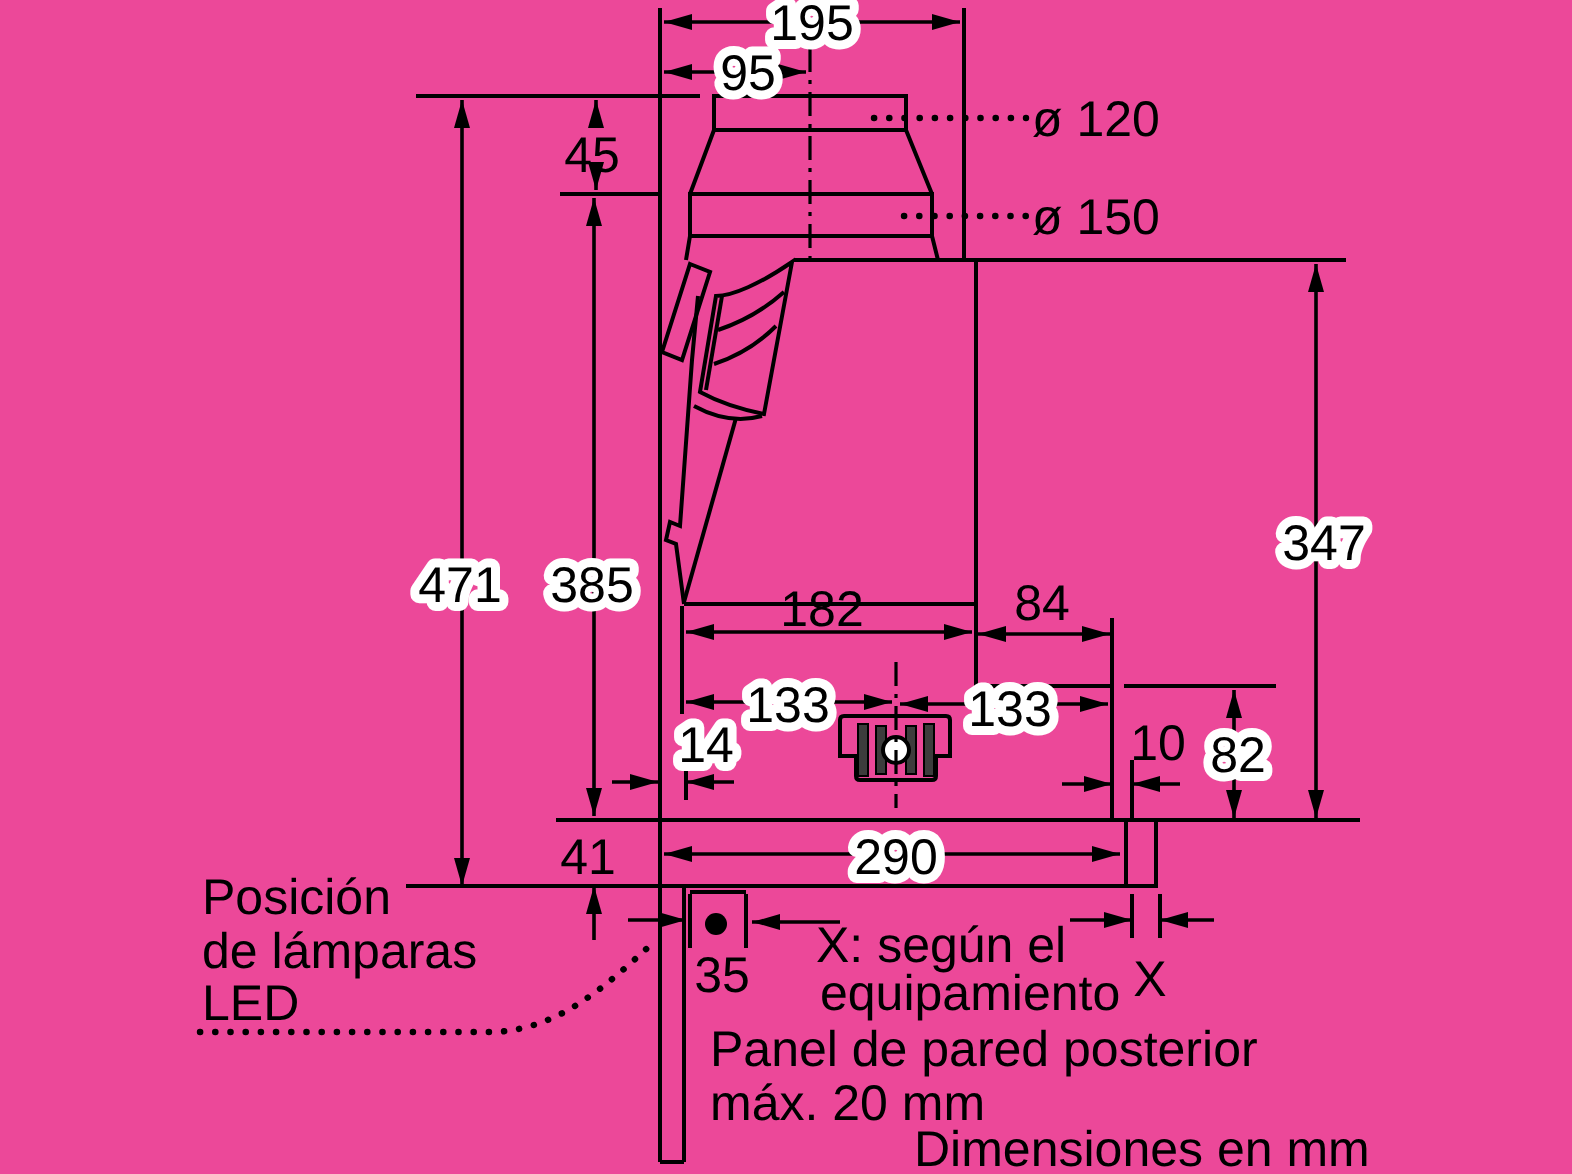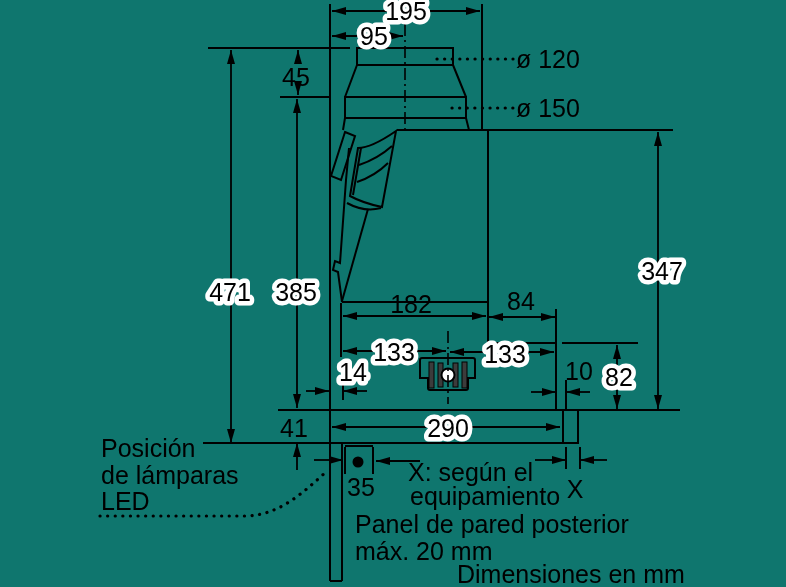--- a/index.html
+++ b/index.html
@@ -1,16 +1,16 @@
 <!DOCTYPE html>
 <html><head>
 <meta charset="utf-8">
 <style>
   html,body{margin:0;padding:0;background:#ffffff;}
-  .stage{position:relative;width:786px;height:587px;background:#0f766e;overflow:hidden;}
+  .stage{position:relative;width:786px;height:587px;background:#ec4899;overflow:hidden;}
   svg{display:block;}
   .ln{stroke:#000;stroke-width:2;fill:none;stroke-linecap:butt;}
   .thin{stroke:#000;stroke-width:1.8;fill:none;}
   .ah{fill:#000;stroke:none;}
   .cl{stroke:#000;stroke-width:1.6;fill:none;stroke-dasharray:12 4 2 4;}
   .dot{stroke:#000;stroke-width:3.2;fill:none;stroke-dasharray:0.1 7.5;stroke-linecap:round;}
   text{font-family:"Liberation Sans","DejaVu Sans",sans-serif;font-size:25px;fill:#000;}
   .halo{paint-order:stroke;stroke:#fff;stroke-width:9;stroke-linejoin:round;}
   .mid{text-anchor:middle;}
   .rib{fill:#3c3c3c;stroke:#000;stroke-width:1;}

